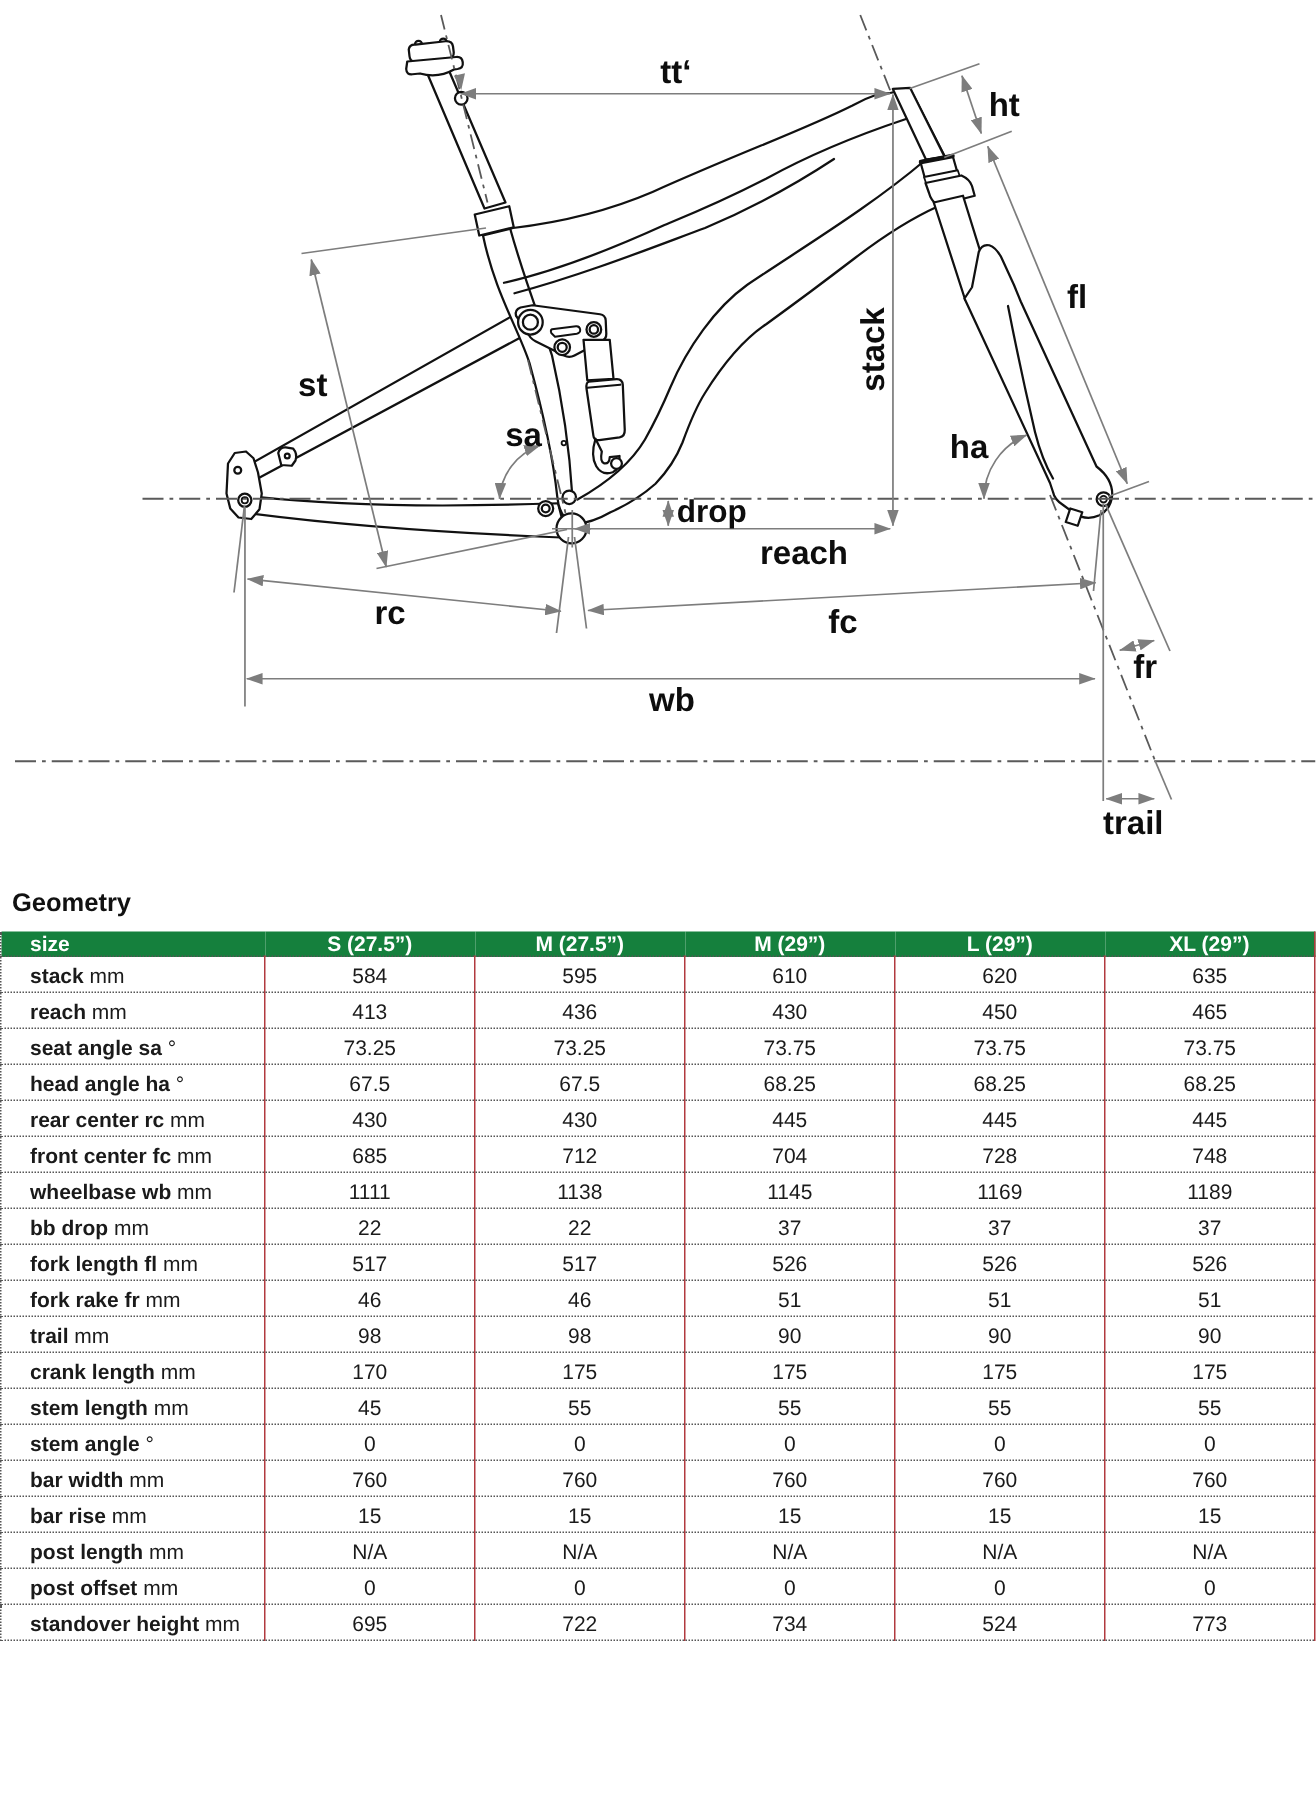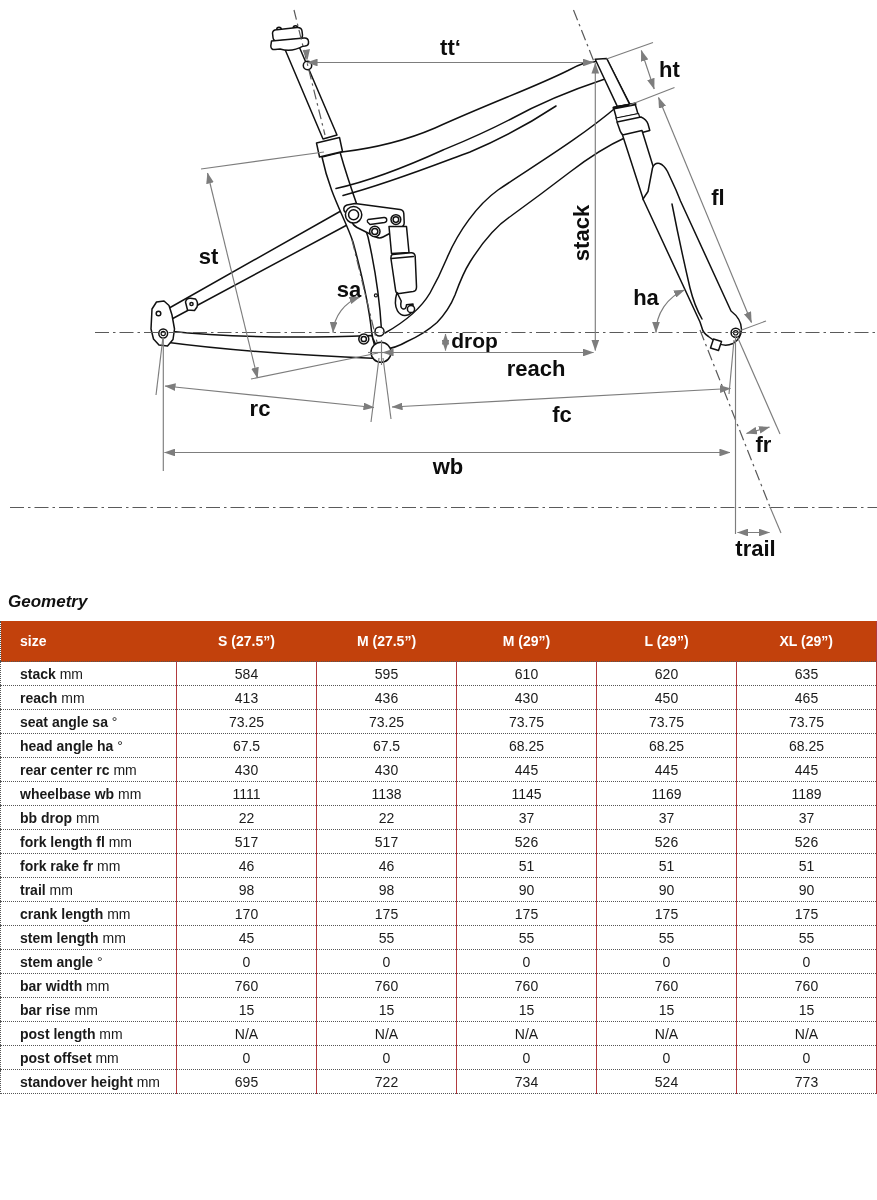--- a/index.html
+++ b/index.html
@@ -1,21 +1,21 @@
 <!DOCTYPE html>
 <html><head><meta charset="utf-8">
 <style>
   html,body{margin:0;padding:0;background:#fff;}
   body{width:877px;height:1200px;position:relative;font-family:"Liberation Sans",sans-serif;overflow:hidden;}
   #diag{position:absolute;top:0;left:0;}
-  #geo{position:absolute;left:8px;top:593px;font-size:17px;line-height:18px;font-weight:bold;color:#111;font-style:italic;}
+  #geo{position:absolute;left:8px;top:593px;font-size:17px;line-height:18px;font-weight:bold;color:#111;}
   table{position:absolute;top:621px;left:0;width:876px;border-collapse:collapse;table-layout:fixed;font-size:14px;color:#1a1a1a;}
   col.c0{width:176px;}
   col.cd{width:140px;}
-  th{background:#c2410c;color:#fff;font-weight:bold;height:40px;padding:0;}
+  th{background:#15803d;color:#fff;font-weight:bold;height:16px;padding:0;}
   th.l,td.l{text-align:left;padding-left:19px;font-weight:normal;}
   th.l{font-weight:bold;}
   td{text-align:center;height:23px;padding:0;border-top:1px dotted #555;}
   td.v{border-left:1px solid #b13a3f;}
   table{border-right:1px solid #b13a3f;border-left:1px dotted #555;border-bottom:1px dotted #555;}
   b{font-weight:bold;}
 </style></head>
 <body>
 <svg id="diag" width="877" height="570" viewBox="0 0 877 570">
 <defs>
@@ -213,20 +213,28 @@
       </tr>
 <tr>
         <td class="l"><b>rear center rc</b> mm</td>
         <td class="v">430</td>
         <td class="v">430</td>
         <td class="v">445</td>
         <td class="v">445</td>
         <td class="v">445</td>
       </tr>
 <tr>
+        <td class="l"><b>front center fc</b> mm</td>
+        <td class="v">685</td>
+        <td class="v">712</td>
+        <td class="v">704</td>
+        <td class="v">728</td>
+        <td class="v">748</td>
+      </tr>
+<tr>
         <td class="l"><b>wheelbase wb</b> mm</td>
         <td class="v">1111</td>
         <td class="v">1138</td>
         <td class="v">1145</td>
         <td class="v">1169</td>
         <td class="v">1189</td>
       </tr>
 <tr>
         <td class="l"><b>bb drop</b> mm</td>
         <td class="v">22</td>

